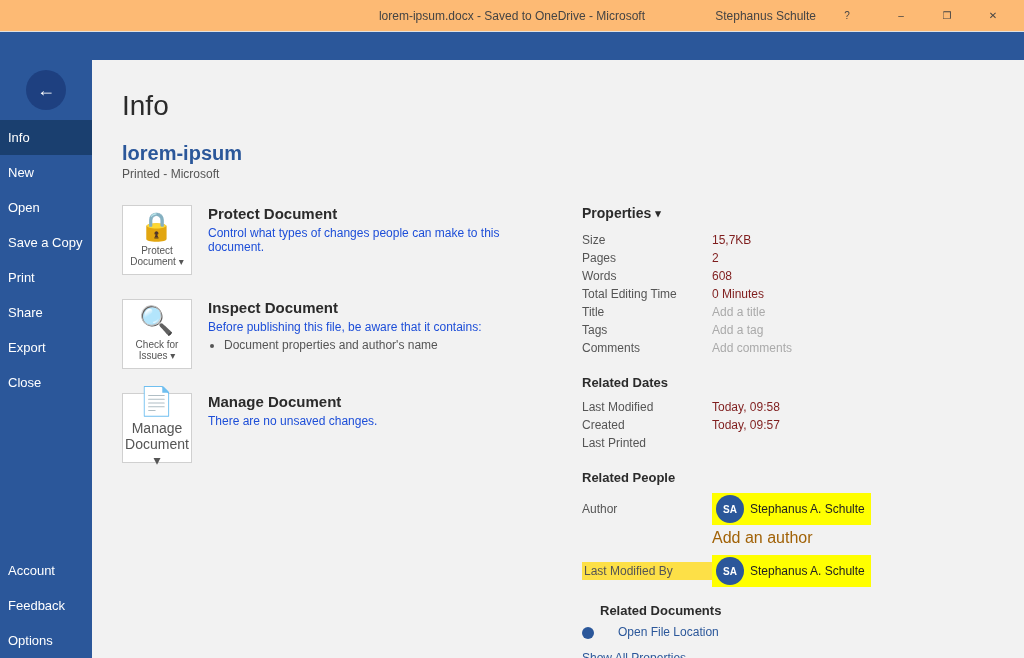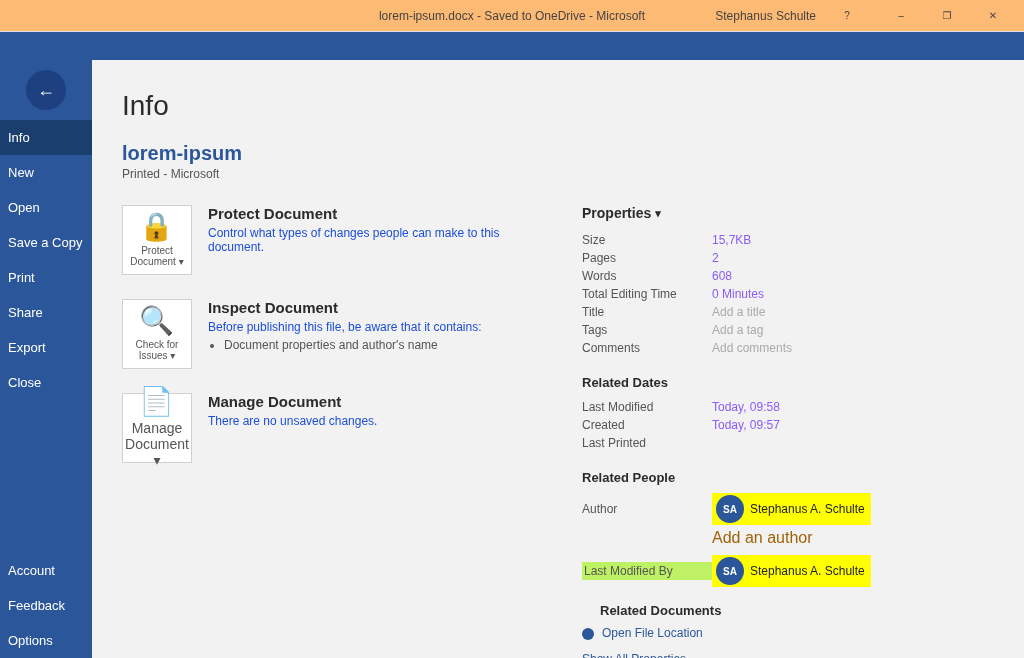--- a/index.html
+++ b/index.html
@@ -159,44 +159,44 @@
     .properties-title {
       font-size: 14px;
       font-weight: 600;
       color: #2b2b2b;
       margin-bottom: 10px;
       display: flex; align-items: center; gap: 4px;
     }
     .prop-table { width: 100%; border-collapse: collapse; margin-bottom: 18px; }
     .prop-table tr td { font-size: 12px; padding: 2px 0; vertical-align: top; }
     .prop-table tr td:first-child { color: #555; width: 130px; }
-    .prop-table tr td:last-child { color: #8b5cf6; }
+    .prop-table tr td:last-child { color: #7f1d1d; }
 
     
     .related-section-title {
       font-size: 13px;
       font-weight: 600;
       color: #2b2b2b;
       margin-top: 16px;
       margin-bottom: 8px;
     }
     .person-avatar {
       width: 28px; height: 28px; border-radius: 50%;
       background: #2b579a;
       display: flex; align-items: center; justify-content: center;
       font-size: 10px; font-weight: 700; color: #fff;
       flex-shrink: 0;
     }
 
     .related-docs-title {
       font-size: 13px; font-weight: 600; color: #2b2b2b;
-      margin-top: 16px; margin-bottom: 8px; padding-left: 18px;
+      margin-top: 16px;  padding-left: 18px;
     }
     .open-file-row {
-      display: flex; align-items: flex-end; gap: 8px; margin-bottom: 8px;
+      display: flex; align-items: flex-end; gap: 24px; margin-bottom: 8px; margin-top: 7px;
     }
     .circle-icon {
       width: 12px; height: 12px; border-radius: 50%;
       background: #2b579a; flex-shrink: 0;
     }
     .open-file-link { font-size: 12px; color: #2b579a; text-decoration: none; cursor: pointer; }
     .show-all-link { font-size: 12px; color: #2b579a; text-decoration: none; cursor: pointer; display: block; margin-top: 12px; }
   </style>
 </head>
 <body>
@@ -347,21 +347,21 @@
         <div style="display:flex; align-items:center; margin-bottom:4px;">
           <span style="font-size:12px;color:#555;width:130px;flex-shrink:0;">Author</span>
           <span style="background:yellow;display:flex;align-items:center;gap:6px;padding:2px 6px 2px 4px;">
             <span class="person-avatar">SA</span>
             <span style="font-size:12px;color:#222;">Stephanus A. Schulte</span>
           </span>
         </div>
         <div style="font-size:16px;color:#a16207;padding-left:130px;margin-bottom:8px;">Add an author</div>
 
         <div style="display:flex; align-items:center; margin-bottom:4px;">
-          <span style="background:#bef264;font-size:12px;color:#555;width:130px;flex-shrink:0;padding:2px 2px;">Last Modified By</span>
+          <span style="background:#fde047;font-size:12px;color:#555;width:130px;flex-shrink:0;padding:2px 2px;">Last Modified By</span>
           <span style="background:yellow;display:flex;align-items:center;gap:6px;padding:2px 6px 2px 4px;">
             <span class="person-avatar">SA</span>
             <span style="font-size:12px;color:#222;">Stephanus A. Schulte</span>
           </span>
         </div>
 
         <div class="related-docs-title">Related Documents</div>
         <div class="open-file-row">
           <div class="circle-icon"></div>
           <span class="open-file-link">Open File Location</span>

